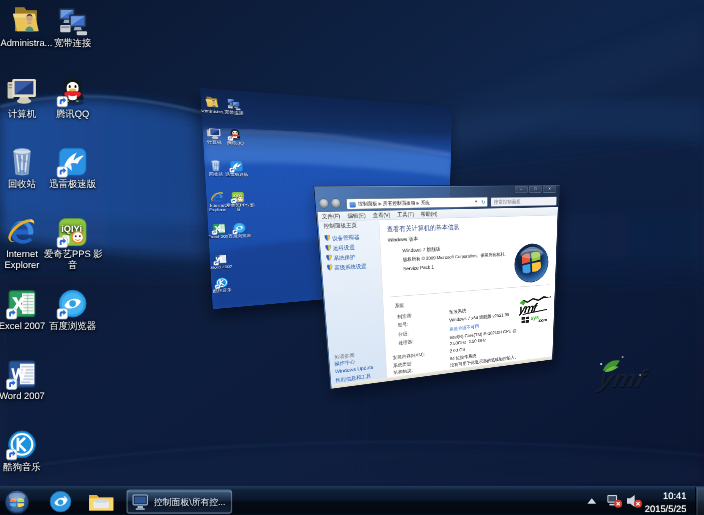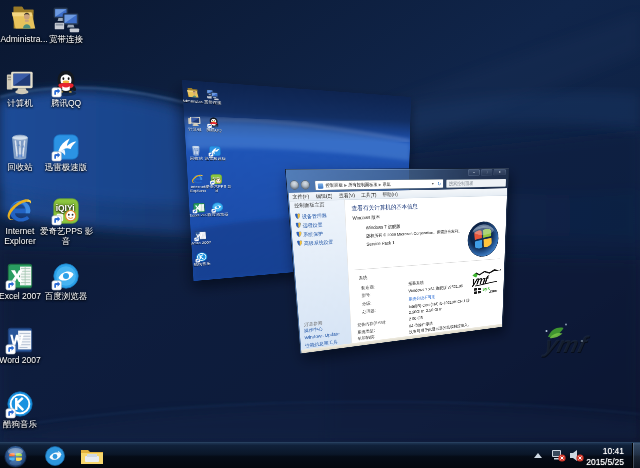--- a/index.html
+++ b/index.html
@@ -560,20 +560,28 @@
    <path d="M4.5,11.5 C6,6.5 14,5 16,8.5 C15.5,13.5 7.5,16 4.5,11.5 Z" fill="#fff" opacity=".96"></path>
    <path d="M13,5.5 C14.5,6 15.8,7.5 16,9" stroke="#fff" stroke-width="1.2" fill="none" opacity=".8"></path>
    <circle cx="10" cy="10.5" r="2.4" fill="#2e96dd"></circle>
   </svg>
   <svg style="position:absolute;left:80px;top:4px" width="24" height="19" viewBox="0 0 24 19">
    <path d="M1,3 L8,3 L10,5 L23,5 L23,17 L1,17 Z" fill="#e3b23f"></path>
    <path d="M1,6 L23,6 L23,17 L1,17 Z" fill="#f7d76e"></path>
    <rect x="5" y="9" width="14" height="6" rx="1" fill="#e8ecf2"></rect>
    <rect x="7" y="7" width="10" height="3" fill="#cfd8e4"></rect>
   </svg>
+  <div id="tbtn">控制面板\所有控...
+   <svg style="position:absolute;left:4px;top:3px" width="17" height="15" viewBox="0 0 17 15">
+    <rect x="1" y="1" width="13" height="9" rx="1" fill="#1b2c44" stroke="#9db4cc" stroke-width="1"></rect>
+    <rect x="2.5" y="2.5" width="10" height="6" fill="#2c5794"></rect>
+    <rect x="5" y="11" width="5" height="2" fill="#9db4cc"></rect>
+    <rect x="3.5" y="13" width="8" height="1.5" fill="#9db4cc"></rect>
+   </svg>
+  </div>
   <div style="position:absolute;right:98px;top:10px;width:0;height:0;border-left:4px solid transparent;border-right:4px solid transparent;border-bottom:5px solid #cfd9e4"></div>
   <svg style="position:absolute;right:74px;top:6px" width="14" height="13" viewBox="0 0 14 13">
    <rect x="0" y="1" width="9" height="7" rx="1" fill="#cdd6e0"></rect>
    <rect x="1" y="2" width="7" height="5" fill="#3a4a5c"></rect>
    <rect x="2" y="9" width="5" height="1.5" fill="#cdd6e0"></rect>
    <circle cx="10" cy="9" r="3.6" fill="#d23b2e"></circle>
    <path d="M8.5,7.5 L11.5,10.5 M11.5,7.5 L8.5,10.5" stroke="#fff" stroke-width="1"></path>
   </svg>
   <svg style="position:absolute;right:56px;top:6px" width="15" height="13" viewBox="0 0 15 13">
    <path d="M1,4 L4,4 L8,1 L8,12 L4,9 L1,9 Z" fill="#cdd6e0"></path>

